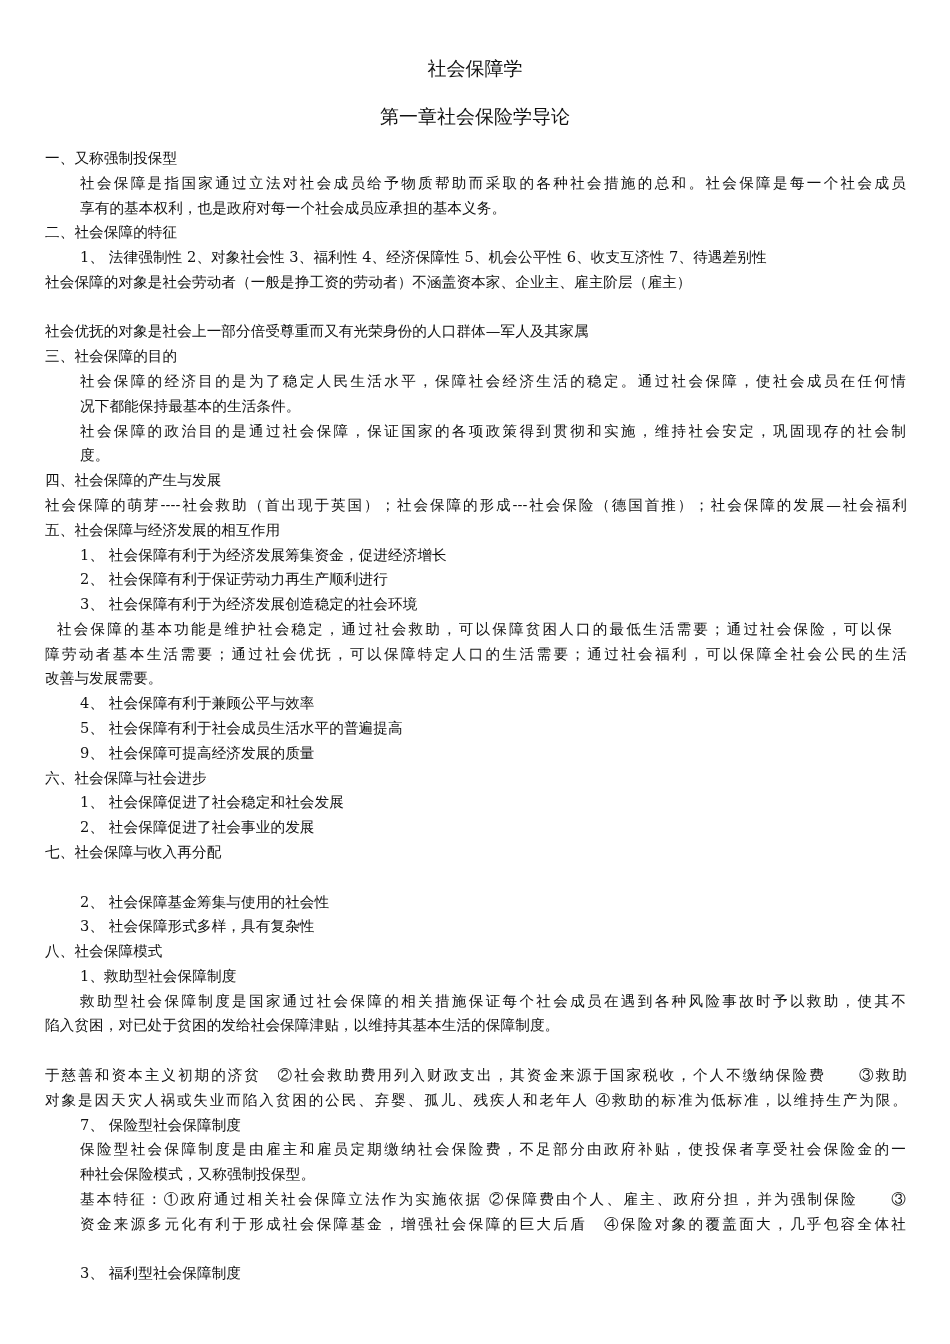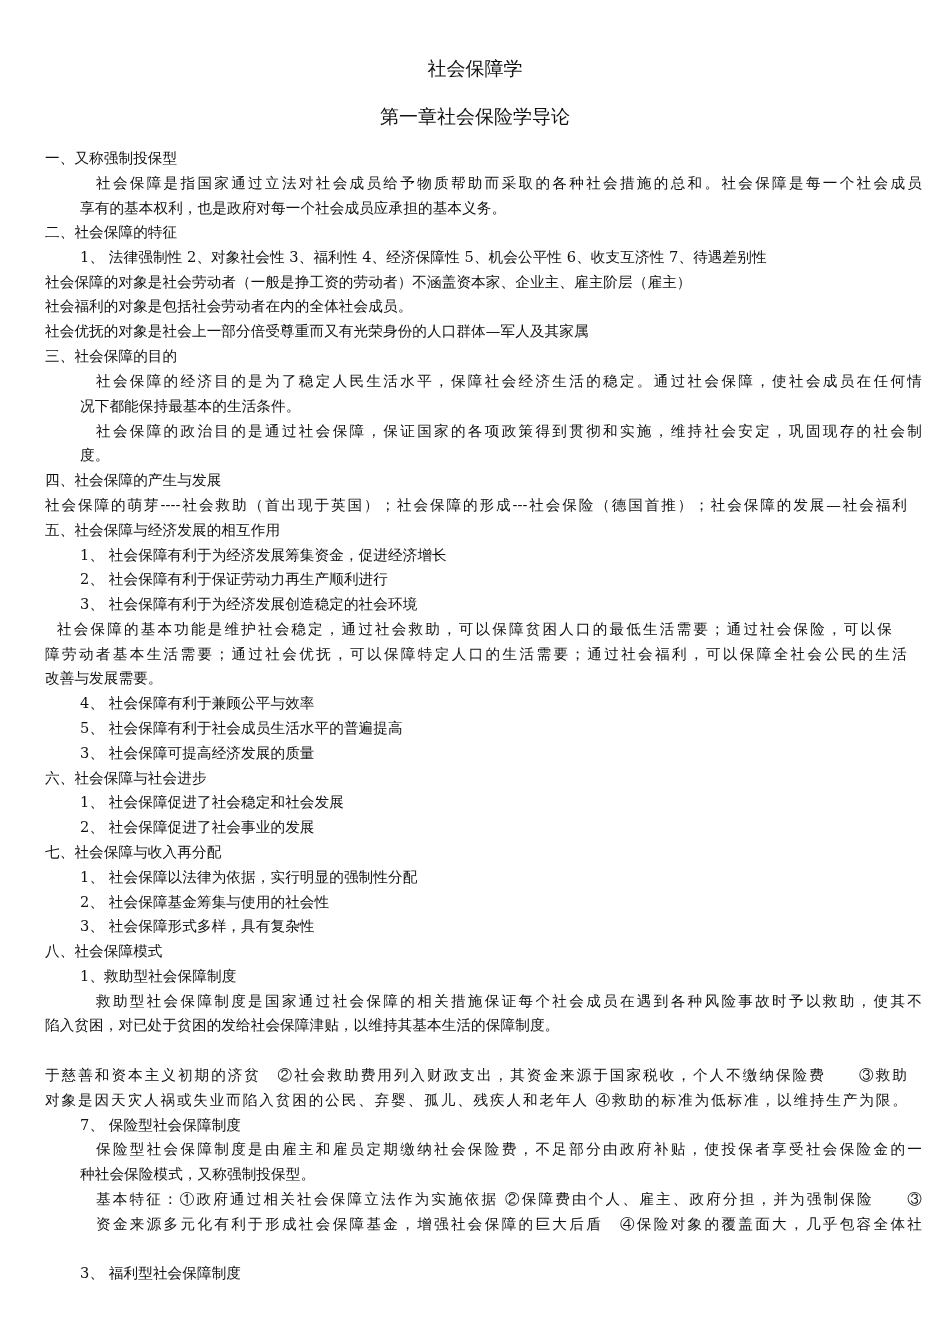--- a/index.html
+++ b/index.html
@@ -13,66 +13,64 @@
       position: absolute; left: 0; width: 950px; text-align: center;
       font-size: 19px; line-height: 24px;
     }
     .line {
       position: absolute; font-size: 14.6px; line-height: 24px; white-space: nowrap;
       letter-spacing: 0.1px;
     }
     .l0 { left: 45px; }
     .l1 { left: 80px; }
     .lp { left: 57px; }
-    .justify { width: 826px; text-align-last: justify; text-align: justify; white-space: normal; margin-left: 16px; }
+    .justify { width: 826px; text-align-last: justify; text-align: justify; white-space: normal; }
     .justify-full { width: 862px; text-align-last: justify; text-align: justify; white-space: normal; left: 45px; }
   </style>
 </head>
 <body>
 
 <div class="page">
   <div class="title" style="top:56px;">社会保障学</div>
   <div class="title" style="top:104px;">第一章社会保险学导论</div>
 
   <div class="line l0" style="top:146px;">一、又称强制投保型</div>
   <div class="line l1 justify" style="top:171px;">社会保障是指国家通过立法对社会成员给予物质帮助而采取的各种社会措施的总和。社会保障是每一个社会成员</div>
   <div class="line l1" style="top:196px;">享有的基本权利，也是政府对每一个社会成员应承担的基本义务。</div>
 
   <div class="line l0" style="top:220px;">二、社会保障的特征</div>
   <div class="line l1" style="top:245px;">1、 法律强制性 2、对象社会性 3、福利性 4、经济保障性 5、机会公平性 6、收支互济性 7、待遇差别性</div>
   <div class="line l0" style="top:270px;">社会保障的对象是社会劳动者（一般是挣工资的劳动者）不涵盖资本家、企业主、雇主阶层（雇主）</div>
-  <div class="line l0" style="top:294px;">社会福利的对象是包括社会劳动者在内的全体社会成员。</div>
   <div class="line l0" style="top:319px;">社会优抚的对象是社会上一部分倍受尊重而又有光荣身份的人口群体—军人及其家属</div>
 
   <div class="line l0" style="top:344px;">三、社会保障的目的</div>
   <div class="line l1 justify" style="top:369px;">社会保障的经济目的是为了稳定人民生活水平，保障社会经济生活的稳定。通过社会保障，使社会成员在任何情</div>
   <div class="line l1" style="top:394px;">况下都能保持最基本的生活条件。</div>
   <div class="line l1 justify" style="top:419px;">社会保障的政治目的是通过社会保障，保证国家的各项政策得到贯彻和实施，维持社会安定，巩固现存的社会制</div>
   <div class="line l1" style="top:443px;">度。</div>
 
   <div class="line l0" style="top:468px;">四、社会保障的产生与发展</div>
   <div class="line justify-full" style="top:493px;">社会保障的萌芽----社会救助（首出现于英国）；社会保障的形成---社会保险（德国首推）；社会保障的发展—社会福利</div>
 
   <div class="line l0" style="top:518px;">五、社会保障与经济发展的相互作用</div>
   <div class="line l1" style="top:543px;">1、 社会保障有利于为经济发展筹集资金，促进经济增长</div>
   <div class="line l1" style="top:567px;">2、 社会保障有利于保证劳动力再生产顺利进行</div>
   <div class="line l1" style="top:592px;">3、 社会保障有利于为经济发展创造稳定的社会环境</div>
   <div class="line lp" style="top:617px; width:835px; text-align:justify; text-align-last:justify; white-space:normal;">社会保障的基本功能是维护社会稳定，通过社会救助，可以保障贫困人口的最低生活需要；通过社会保险，可以保</div>
   <div class="line justify-full" style="top:642px;">障劳动者基本生活需要；通过社会优抚，可以保障特定人口的生活需要；通过社会福利，可以保障全社会公民的生活</div>
   <div class="line l0" style="top:666px;">改善与发展需要。</div>
   <div class="line l1" style="top:691px;">4、 社会保障有利于兼顾公平与效率</div>
   <div class="line l1" style="top:716px;">5、 社会保障有利于社会成员生活水平的普遍提高</div>
-  <div class="line l1" style="top:741px;">3、 社会保障可提高经济发展的质量</div>
+  <div class="line l1" style="top:741px;">9、 社会保障可提高经济发展的质量</div>
 
   <div class="line l0" style="top:766px;">六、社会保障与社会进步</div>
   <div class="line l1" style="top:790px;">1、 社会保障促进了社会稳定和社会发展</div>
   <div class="line l1" style="top:815px;">2、 社会保障促进了社会事业的发展</div>
 
   <div class="line l0" style="top:840px;">七、社会保障与收入再分配</div>
-  <div class="line l1" style="top:865px;">1、 社会保障以法律为依据，实行明显的强制性分配</div>
   <div class="line l1" style="top:890px;">2、 社会保障基金筹集与使用的社会性</div>
   <div class="line l1" style="top:914px;">3、 社会保障形式多样，具有复杂性</div>
 
   <div class="line l0" style="top:939px;">八、社会保障模式</div>
   <div class="line l1" style="top:964px;">1、救助型社会保障制度</div>
   <div class="line l1 justify" style="top:989px;">救助型社会保障制度是国家通过社会保障的相关措施保证每个社会成员在遇到各种风险事故时予以救助，使其不</div>
   <div class="line l0" style="top:1013px;">陷入贫困，对已处于贫困的发给社会保障津贴，以维持其基本生活的保障制度。</div>
   <div class="line justify-full" style="top:1063px;">于慈善和资本主义初期的济贫　②社会救助费用列入财政支出，其资金来源于国家税收，个人不缴纳保险费　　③救助</div>
   <div class="line justify-full" style="top:1088px;">对象是因天灾人祸或失业而陷入贫困的公民、弃婴、孤儿、残疾人和老年人 ④救助的标准为低标准，以维持生产为限。</div>
   <div class="line l1" style="top:1113px;">7、 保险型社会保障制度</div>

